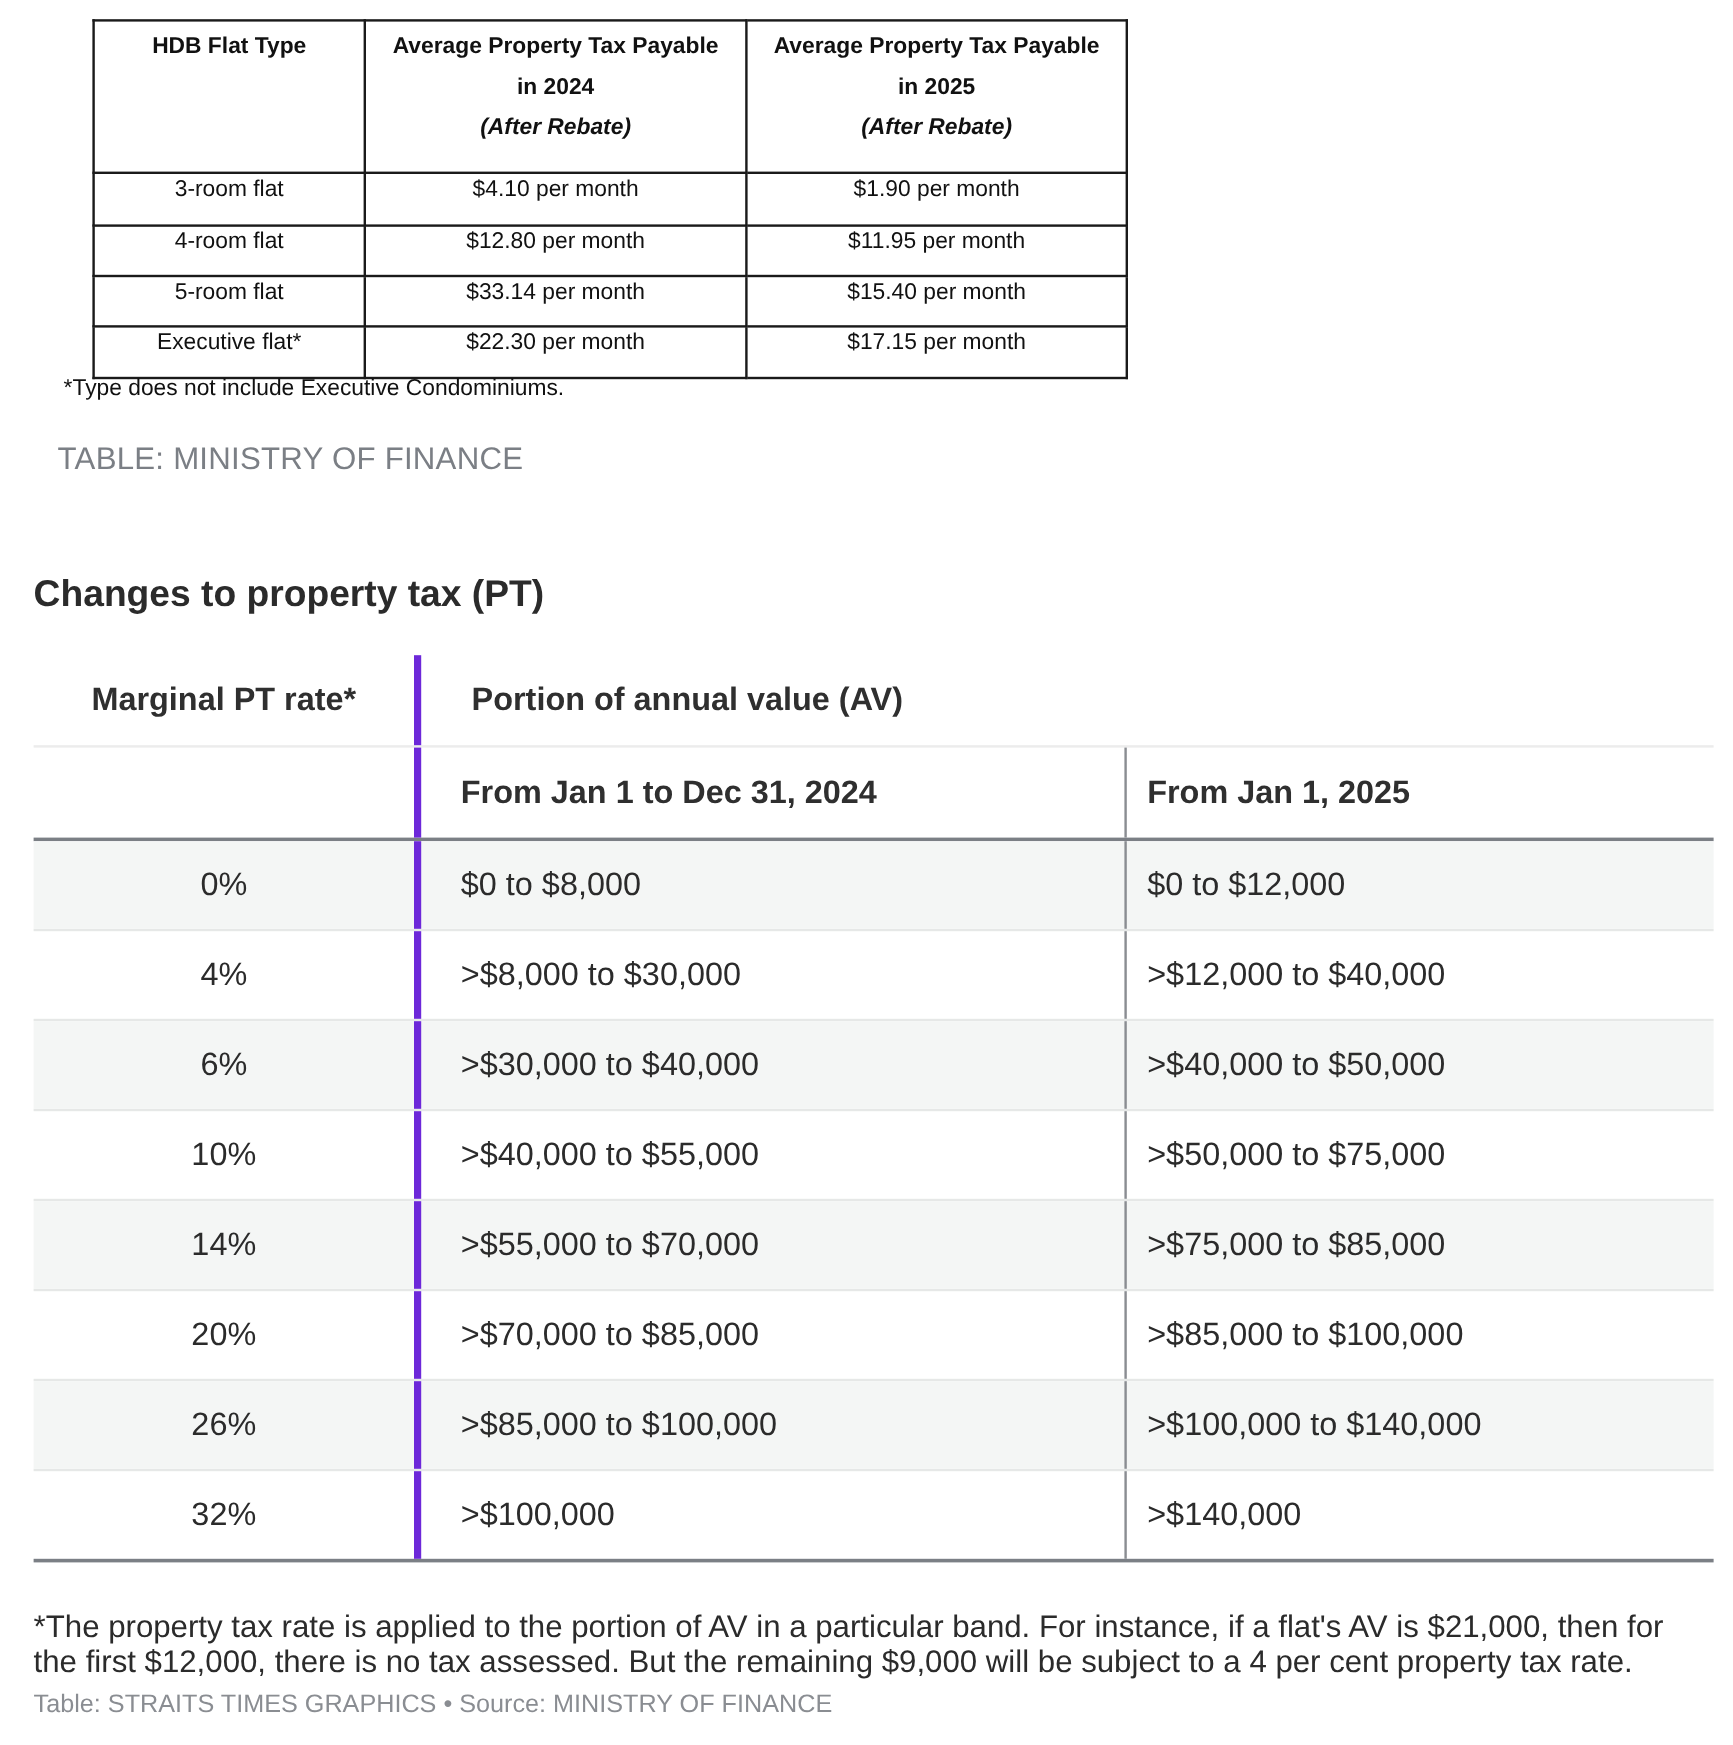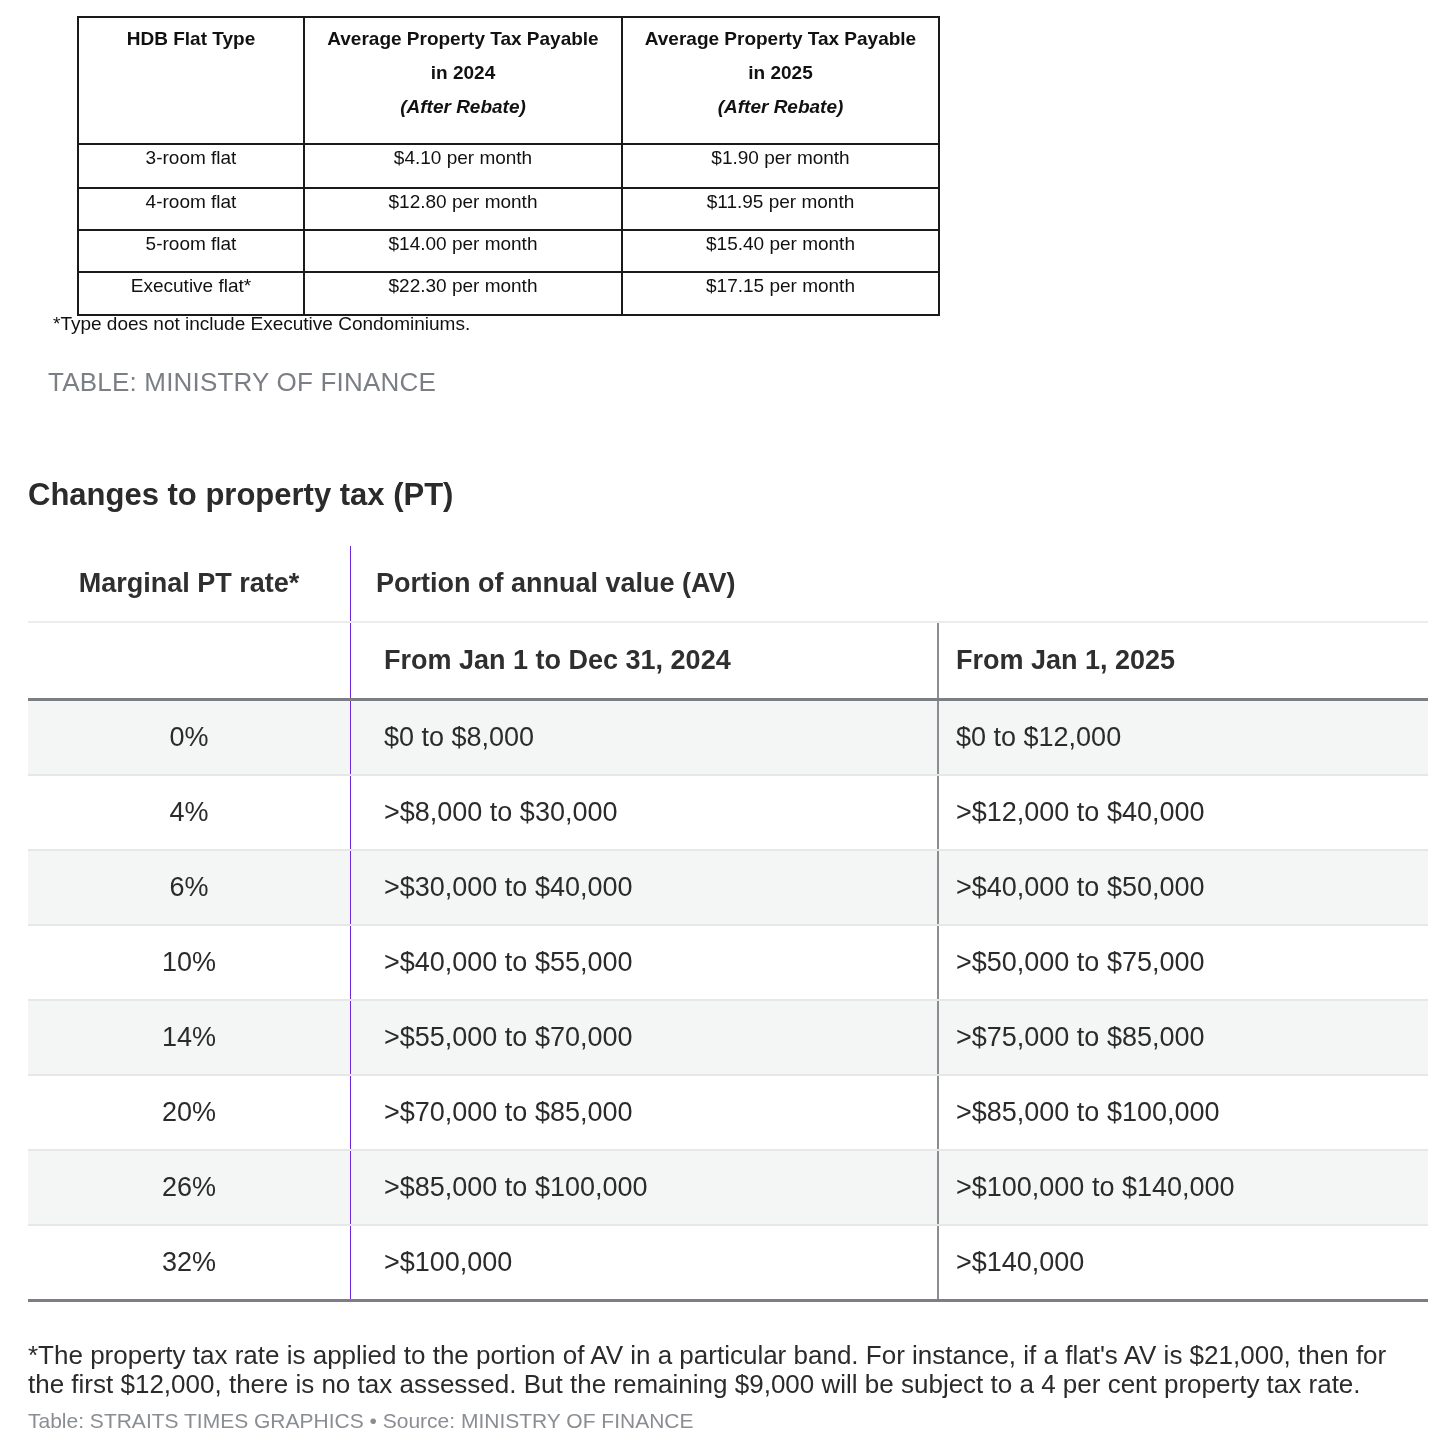--- a/index.html
+++ b/index.html
@@ -44,27 +44,27 @@
     font-size: 31px; font-weight: bold; color: #2b2b2b;
   }
 
   
   .t2 { position: absolute; left: 28px; top: 546px; width: 1400px; }
   .t2-row { position: relative; display: flex; width: 1400px; }
   .t2-cell { font-size: 27px; display: flex; align-items: center; }
   .col-a { width: 323px; justify-content: center; }
   .col-b { width: 588px; padding-left: 33px; }
   .col-c { width: 489px; padding-left: 17px; }
-  .vline-a { border-right: 1px solid #6d28d9; }
+  .vline-a { border-right: 6px solid #6d28d9; }
   .vline-b { border-right: 2px solid #8a8d92; }
   .hdr { font-weight: bold; color: #2f2f2f; }
 
   .h1 { height: 75px; }
   .h1 .col-a { width: 323px; }
-  .h1 .span-bc { width: 1077px; padding-left: 25px; }
+  .h1 .span-bc { width: 1077px; padding-left: 42px; }
   .h1-sep { height: 2px; background: #ececec; width: 1400px; }
   .h2 { height: 75px; }
   .h2-sep { height: 3px; background: #7b7f85; width: 1400px; }
 
   .data-row { height: 73px; color: #2b2b2b; font-weight: normal; }
   .data-row.alt { background: #f4f6f5; }
   .row-sep { height: 2px; background: #e6e8e7; width: 1400px; }
   .bottom-rule { height: 3px; background: #7b7f85; width: 1400px; }
 
   .footnote {
@@ -103,21 +103,21 @@
       <td>$4.10 per month</td>
       <td>$1.90 per month</td>
     </tr>
     <tr class="r1">
       <td>4-room flat</td>
       <td>$12.80 per month</td>
       <td>$11.95 per month</td>
     </tr>
     <tr class="r2">
       <td>5-room flat</td>
-      <td>$14.00 per month</td>
+      <td>$33.14 per month</td>
       <td>$15.40 per month</td>
     </tr>
     <tr class="r3">
       <td>Executive flat*</td>
       <td>$22.30 per month</td>
       <td>$17.15 per month</td>
     </tr>
   </tbody>
 </table>
 <div class="t1-note">*Type does not include Executive Condominiums.</div>

